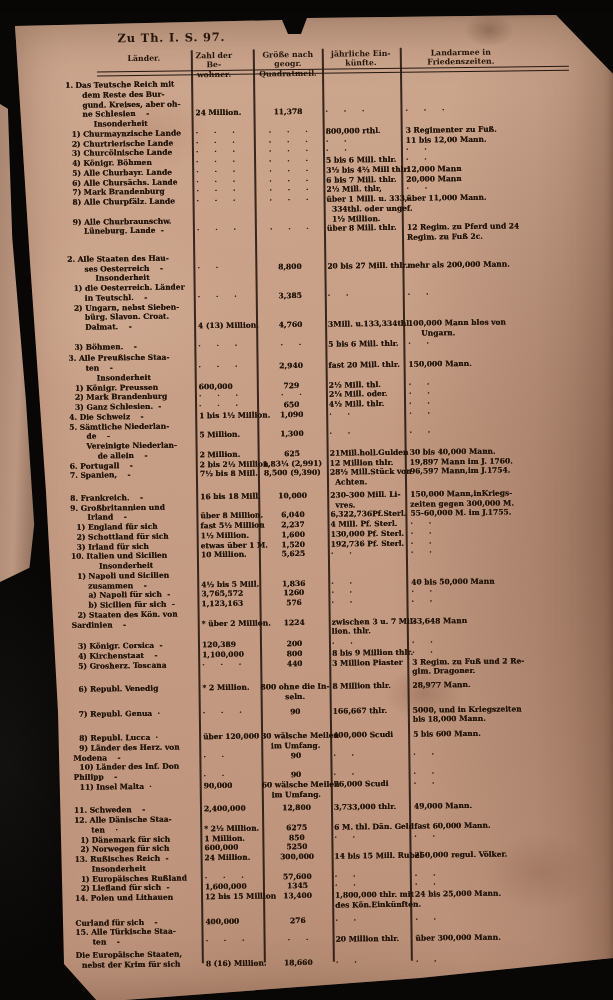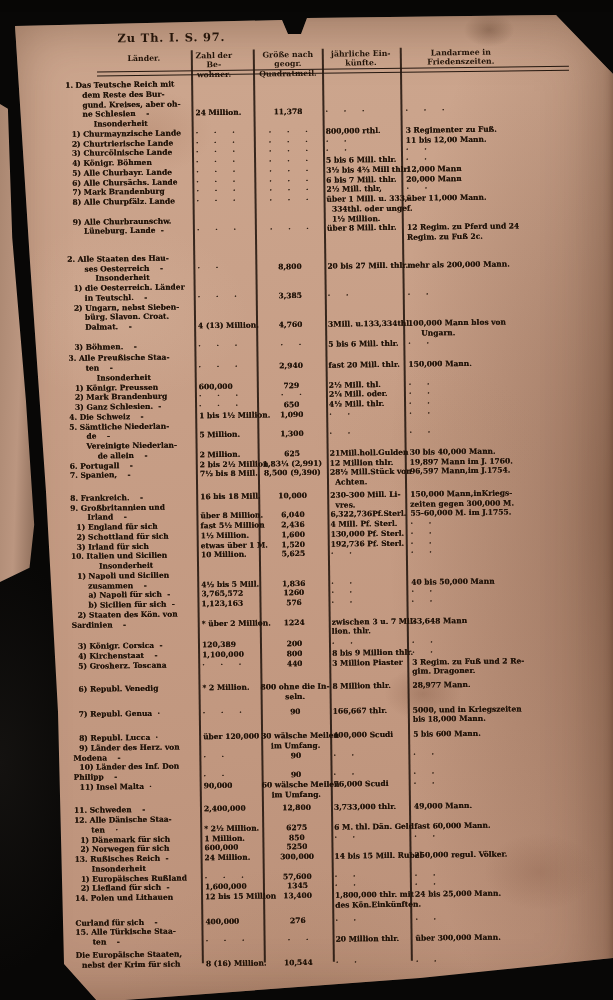--- a/index.html
+++ b/index.html
@@ -381,21 +381,21 @@
           <div class="row">
             <div class="cell c-label ind2">Irland    -</div>
             <div class="cell c-pop">über 8 Million.</div>
             <div class="cell c-area">6,040</div>
             <div class="cell c-income">6,322,736Pf.Sterl.</div>
             <div class="cell c-army">55-60,000 M. im J.1755.</div>
           </div>
           <div class="row">
             <div class="cell c-label ind1">1) England für sich</div>
             <div class="cell c-pop">fast 5½ Million</div>
-            <div class="cell c-area">2,436</div>
+            <div class="cell c-area">2,237</div>
             <div class="cell c-income">4 Mill. Pf. Sterl.</div>
             <div class="cell c-army dots">· ·</div>
           </div>
           <div class="row">
             <div class="cell c-label ind1">2) Schottland für sich</div>
             <div class="cell c-pop">1½ Million.</div>
             <div class="cell c-area">1,600</div>
             <div class="cell c-income">130,000 Pf. Sterl.</div>
             <div class="cell c-army dots">· ·</div>
           </div>
@@ -675,20 +675,20 @@
           <div class="row" style="margin-top: 3px;">
             <div class="cell c-label ind0">Die Europäische Staaten,</div>
             <div class="cell c-pop"></div>
             <div class="cell c-area"></div>
             <div class="cell c-income"></div>
             <div class="cell c-army"></div>
           </div>
           <div class="row">
             <div class="cell c-label ind1">nebst der Krim für sich</div>
             <div class="cell c-pop">8 (16) Million.</div>
-            <div class="cell c-area">10,544</div>
+            <div class="cell c-area">18,660</div>
             <div class="cell c-income dots">· ·</div>
             <div class="cell c-army dots">· ·</div>
           </div>
         </div>
     </div>
   </div>
 </div>
 
 </body></html>

